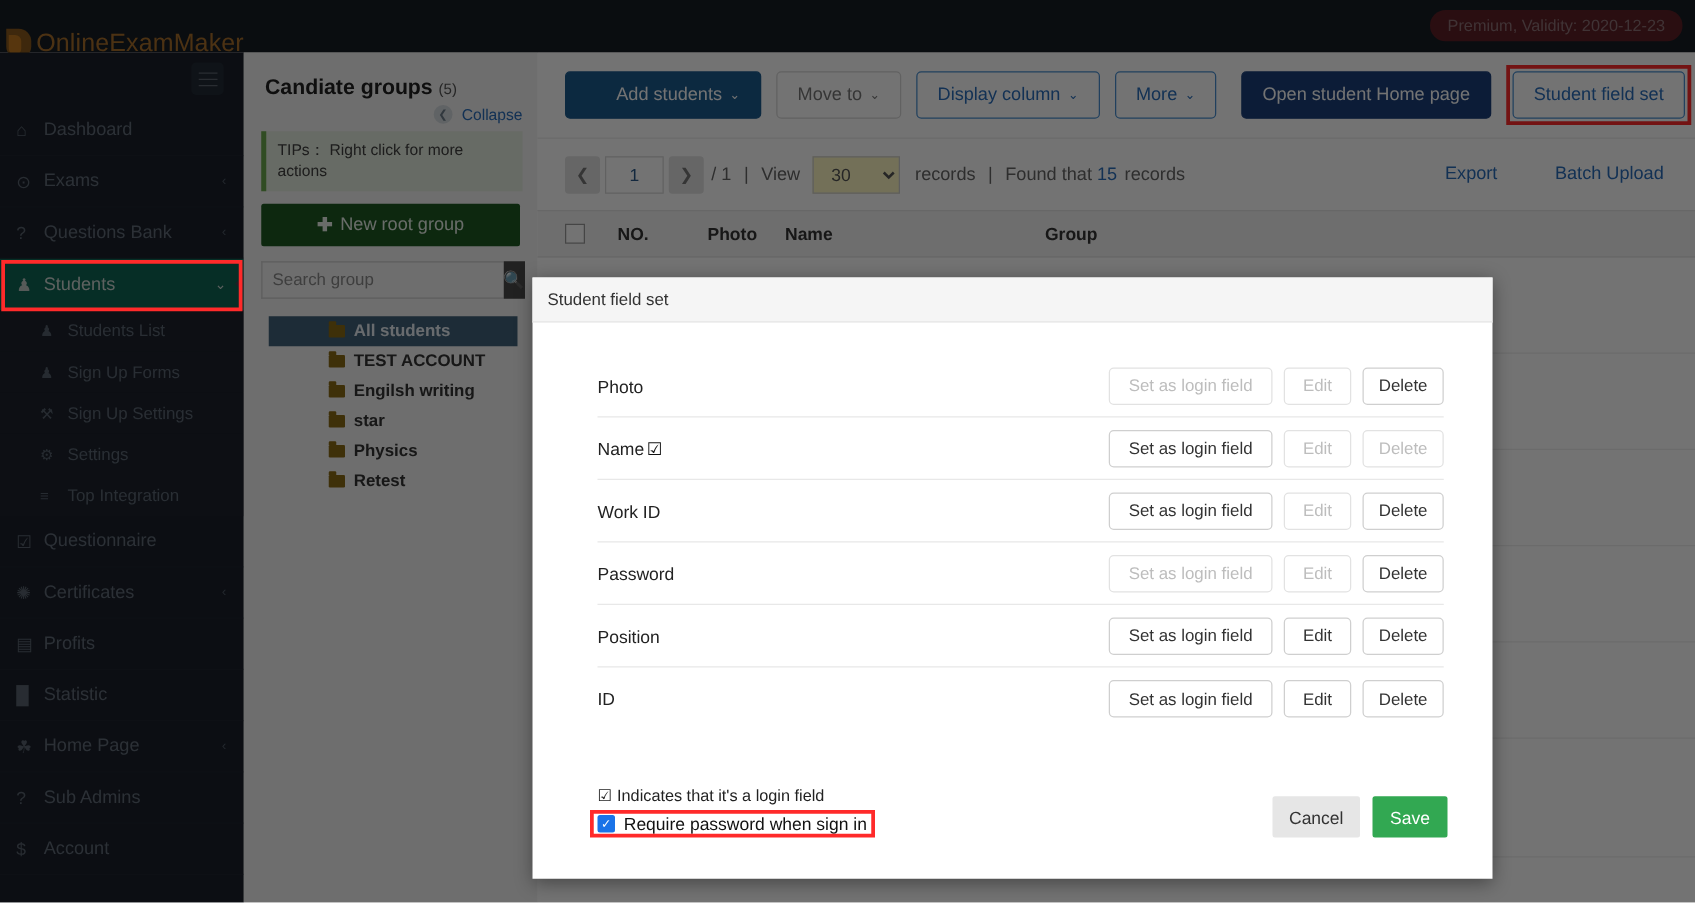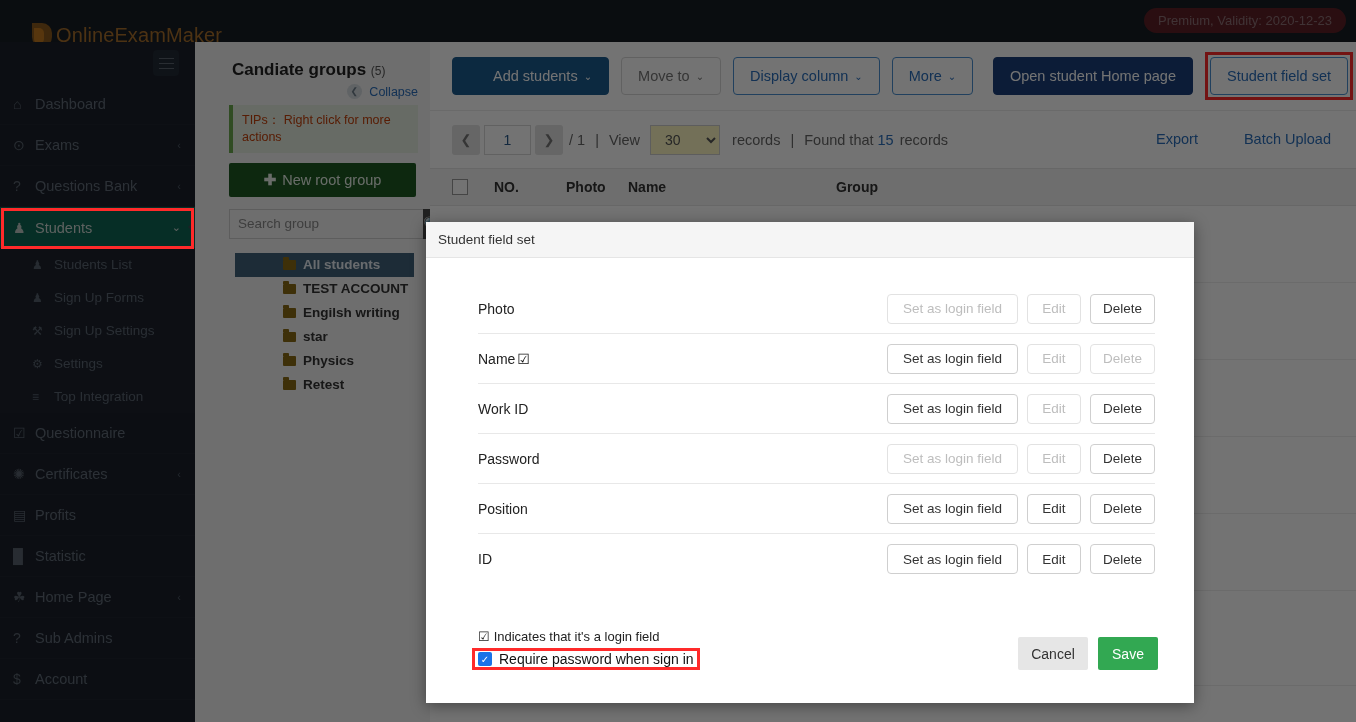--- a/index.html
+++ b/index.html
@@ -9,21 +9,21 @@
     overflow: hidden;
     background: #fff;
   }
   #root { position: relative; width: 1356px; height: 722px; }
 
   
   .topbar {
     position: absolute; left: 0; top: 0; width: 1356px; height: 42px;
     background: #181d24; display: flex; align-items: center;
   }
-  .brand { display: flex; align-items: center; padding-left: 30px; margin-top: 28px; }
+  .brand { display: flex; align-items: center; padding-left: 3px; margin-top: 28px; }
   .brand-mark { width: 24px; height: 26px; position: relative; margin-right: 2px; }
   .brand-mark .leaf {
     position: absolute; left: 2px; top: 1px; width: 20px; height: 24px;
     background: #8a5a1d;
     border-radius: 0 10px 10px 10px;
   }
   .brand-mark .leaf2 {
     position: absolute; left: 4px; top: 6px; width: 10px; height: 16px;
     background: #c0781f; border-radius: 0 6px 6px 6px;
   }
@@ -77,34 +77,33 @@
   .subnav-item {
     display: flex; align-items: center; height: 33px; padding-left: 32px;
     color: #5c6673; font-size: 13.5px; background: #1d232d;
   }
   .subnav-item .ico { width: 22px; font-size: 12px; color: #56606d; }
 
   
   .groups {
     position: absolute; left: 195px; top: 42px; width: 235px; height: 680px;
     background: #f3f3f3;
-    padding-left: 20px;
   }
   .groups-title { padding: 18px 0 0 17px; font-size: 17px; font-weight: bold; color: #222; }
   .groups-title .count { font-size: 12px; font-weight: normal; color: #555; }
   .collapse-row { text-align: right; padding: 4px 12px 0 0; font-size: 12.5px; }
   .collapse-circle {
     display: inline-block; width: 15px; height: 15px; border-radius: 50%;
     background: #d5dbe0; color: #6d7d8a; font-size: 9px; line-height: 15px; text-align: center;
     vertical-align: middle; margin-right: 4px;
   }
   .collapse-link { color: #2a6ebb; vertical-align: middle; }
   .tips {
     margin: 6px 12px 0 14px; background: #e5eddf; border-left: 4px solid #6aa84f;
-    padding: 7px 9px; font-size: 12.5px; color: #c2410c; line-height: 1.35;
+    padding: 7px 9px; font-size: 12.5px; color: #404040; line-height: 1.35;
   }
   .new-root {
     margin: 10px 14px 0 14px; height: 34px; background: #1d5a22; color: #e8f0e8;
     display: flex; align-items: center; justify-content: center; font-size: 14.5px;
     border-radius: 2px;
   }
   .new-root .plus { font-size: 15px; font-weight: bold; margin-right: 6px; }
   .searchrow { margin: 12px 14px 0 14px; display: flex; height: 30px; }
   .searchrow input {
     flex: 1; border: 1px solid #cfcfcf; border-right: none; background: #f3f3f3;

